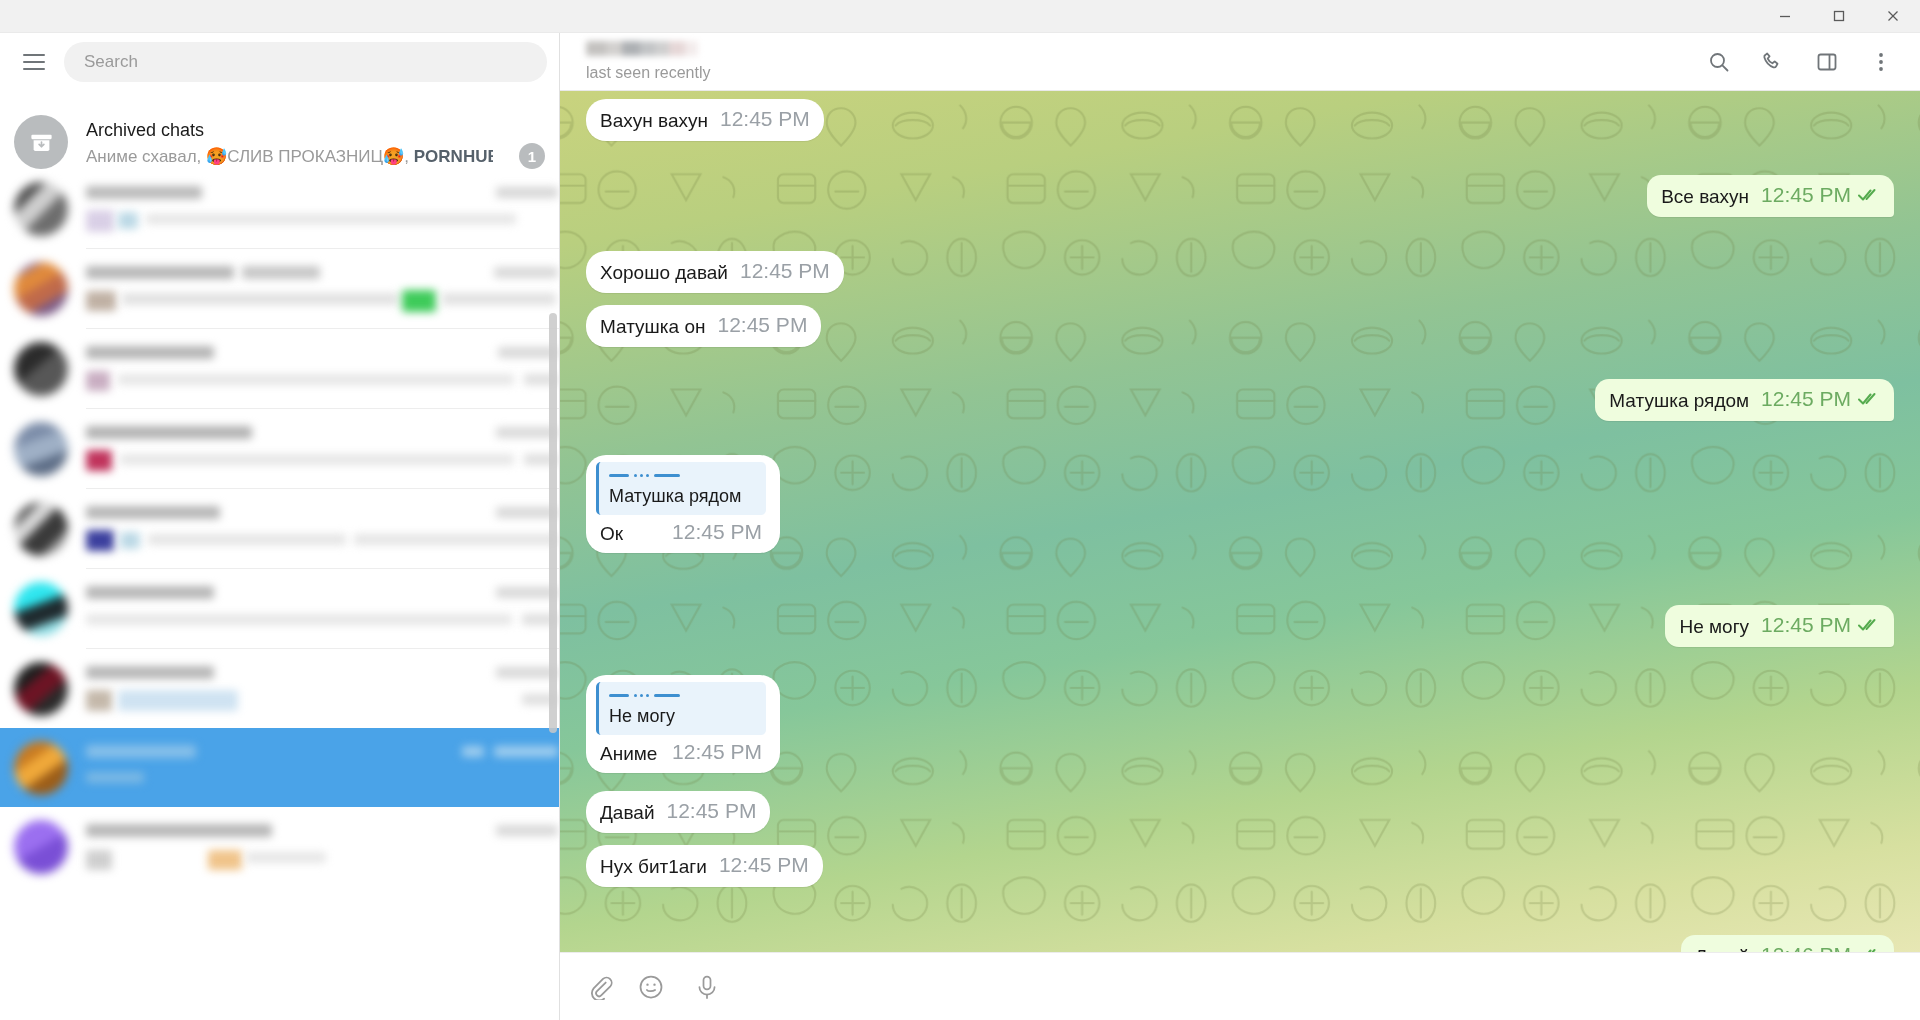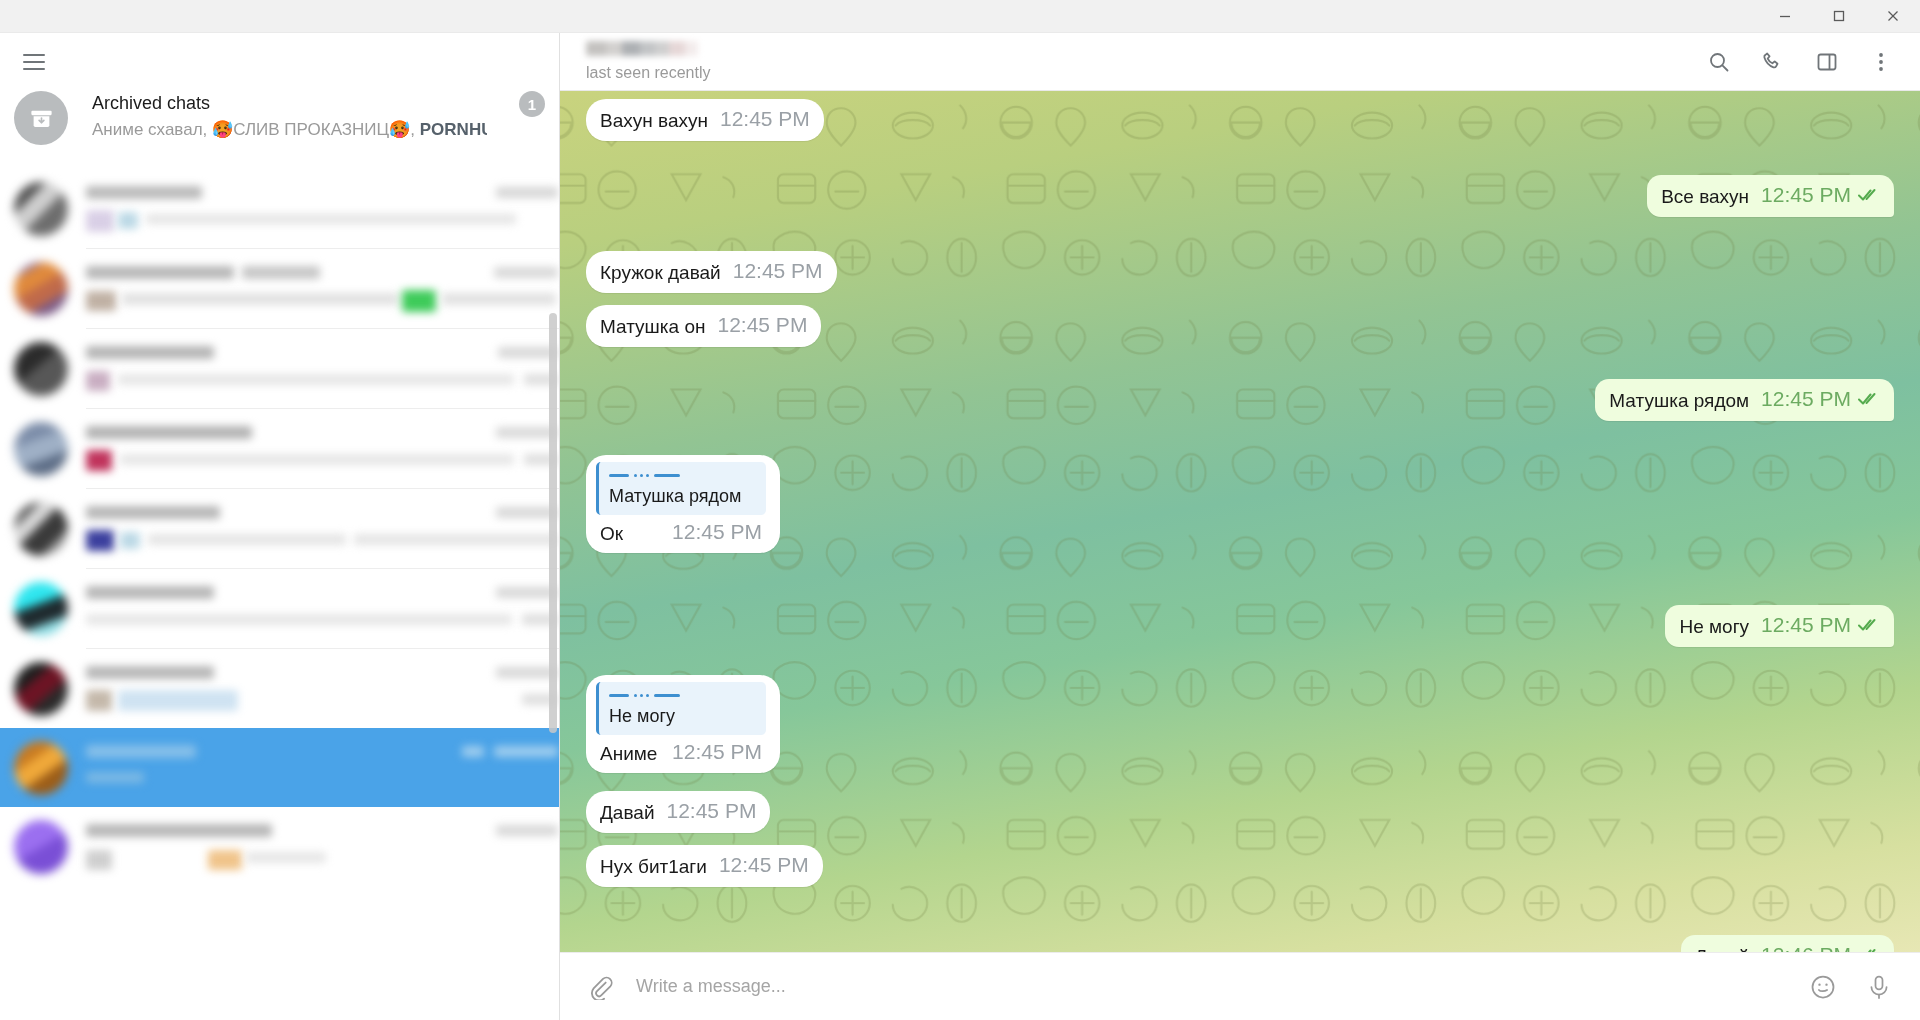--- a/index.html
+++ b/index.html
@@ -43,21 +43,21 @@
   .hamburger span { display:block; width: 22px; height: 2px; background: #707579; border-radius: 1px; }
   .searchbox {
     flex: 1 1 auto; height: 40px; border-radius: 20px; background: #f1f1f1;
     display: flex; align-items: center; padding: 0 20px;
   }
   .searchbox .ph { color: #9a9a9a; font-size: 17px; }
 
   .chatlist { flex: 1 1 auto; overflow: hidden; position: relative; }
 
   .archived-row {
-    height: 78px; display: flex; align-items: flex-start; padding: 0 14px 0 14px; gap: 24px;
+    height: 78px; display: flex; align-items: flex-end; padding: 0 14px 0 14px; gap: 18px;
     background: #fff;
   }
   .arch-avatar {
     width: 54px; height: 54px; border-radius: 27px; background: #b9bcbe;
     flex: 0 0 54px; display: flex; align-items: center; justify-content: center;
   }
   .arch-text { flex: 1 1 auto; min-width: 0; }
   .arch-title { font-size: 18px; color: #1b1b1b; line-height: 24px; }
   .arch-sub {
     font-size: 17px; color: #9a9a9a; line-height: 24px; margin-top: 3px;
@@ -193,20 +193,23 @@
 
   <div class="main">
 
     <div class="sidebar">
 
       <div class="sb-top">
         <div class="hamburger">
           <span></span>
             <span></span>
             <span></span>
+        </div>
+        <div class="searchbox">
+          <span class="ph">Search</span>
         </div>
       </div>
 
       <div class="chatlist">
 
         <div class="archived-row">
           <div class="arch-avatar">
             <svg width="27" height="27" viewBox="0 0 24 24" fill="#fff">
               <path d="M4 5h16a1 1 0 0 1 1 1v2a1 1 0 0 1-1 1H4a1 1 0 0 1-1-1V6a1 1 0 0 1 1-1z"></path>
               <path d="M5 10h14v8a1.5 1.5 0 0 1-1.5 1.5h-11A1.5 1.5 0 0 1 5 18v-8z"></path>
@@ -415,21 +418,21 @@
                     <path d="M1 7.5 5 11.5 12.5 2.5"></path>
                       <path d="M8.5 11 16.5 2"></path>
                   </svg>
                 </span>
               </span>
             </div>
           </div>
 
           <div class="row in" style="margin-top:22px">
             <div class="bubble in">
-              <span class="txt">Кружок давай</span>
+              <span class="txt">Хорошо давай</span>
               <span class="meta">
                 <span class="time">12:45 PM</span>
               </span>
             </div>
           </div>
 
           <div class="row in" style="margin-bottom:10px">
             <div class="bubble in">
               <span class="txt">Матушка он</span>
               <span class="meta">
@@ -545,23 +548,20 @@
 
         </div>
       </div>
 
       <div class="composer">
         <div class="attach">
           <svg width="27" height="27" viewBox="0 0 24 24" fill="none" stroke="currentColor" stroke-width="1.6" stroke-linecap="round">
             <path d="M17.5 8.5 9.8 16.2a2.6 2.6 0 0 0 3.7 3.7l8.1-8.1a4.6 4.6 0 0 0-6.5-6.5l-8.3 8.3a6.6 6.6 0 0 0 9.3 9.3"></path>
           </svg>
         </div>
-        <div class="composer-input">
-          <span>Write a message...</span>
-        </div>
         <div class="comp-right">
           <div class="emoji">
             <svg width="28" height="28" viewBox="0 0 24 24" fill="none" stroke="currentColor" stroke-width="1.5">
               <circle cx="12" cy="12" r="9"></circle>
               <circle cx="9" cy="10" r="1" fill="currentColor" stroke="none"></circle>
               <circle cx="15" cy="10" r="1" fill="currentColor" stroke="none"></circle>
               <path d="M8.5 14.5c1 1.4 5 1.4 7 0" stroke-linecap="round"></path>
             </svg>
           </div>
           <div class="mic">

